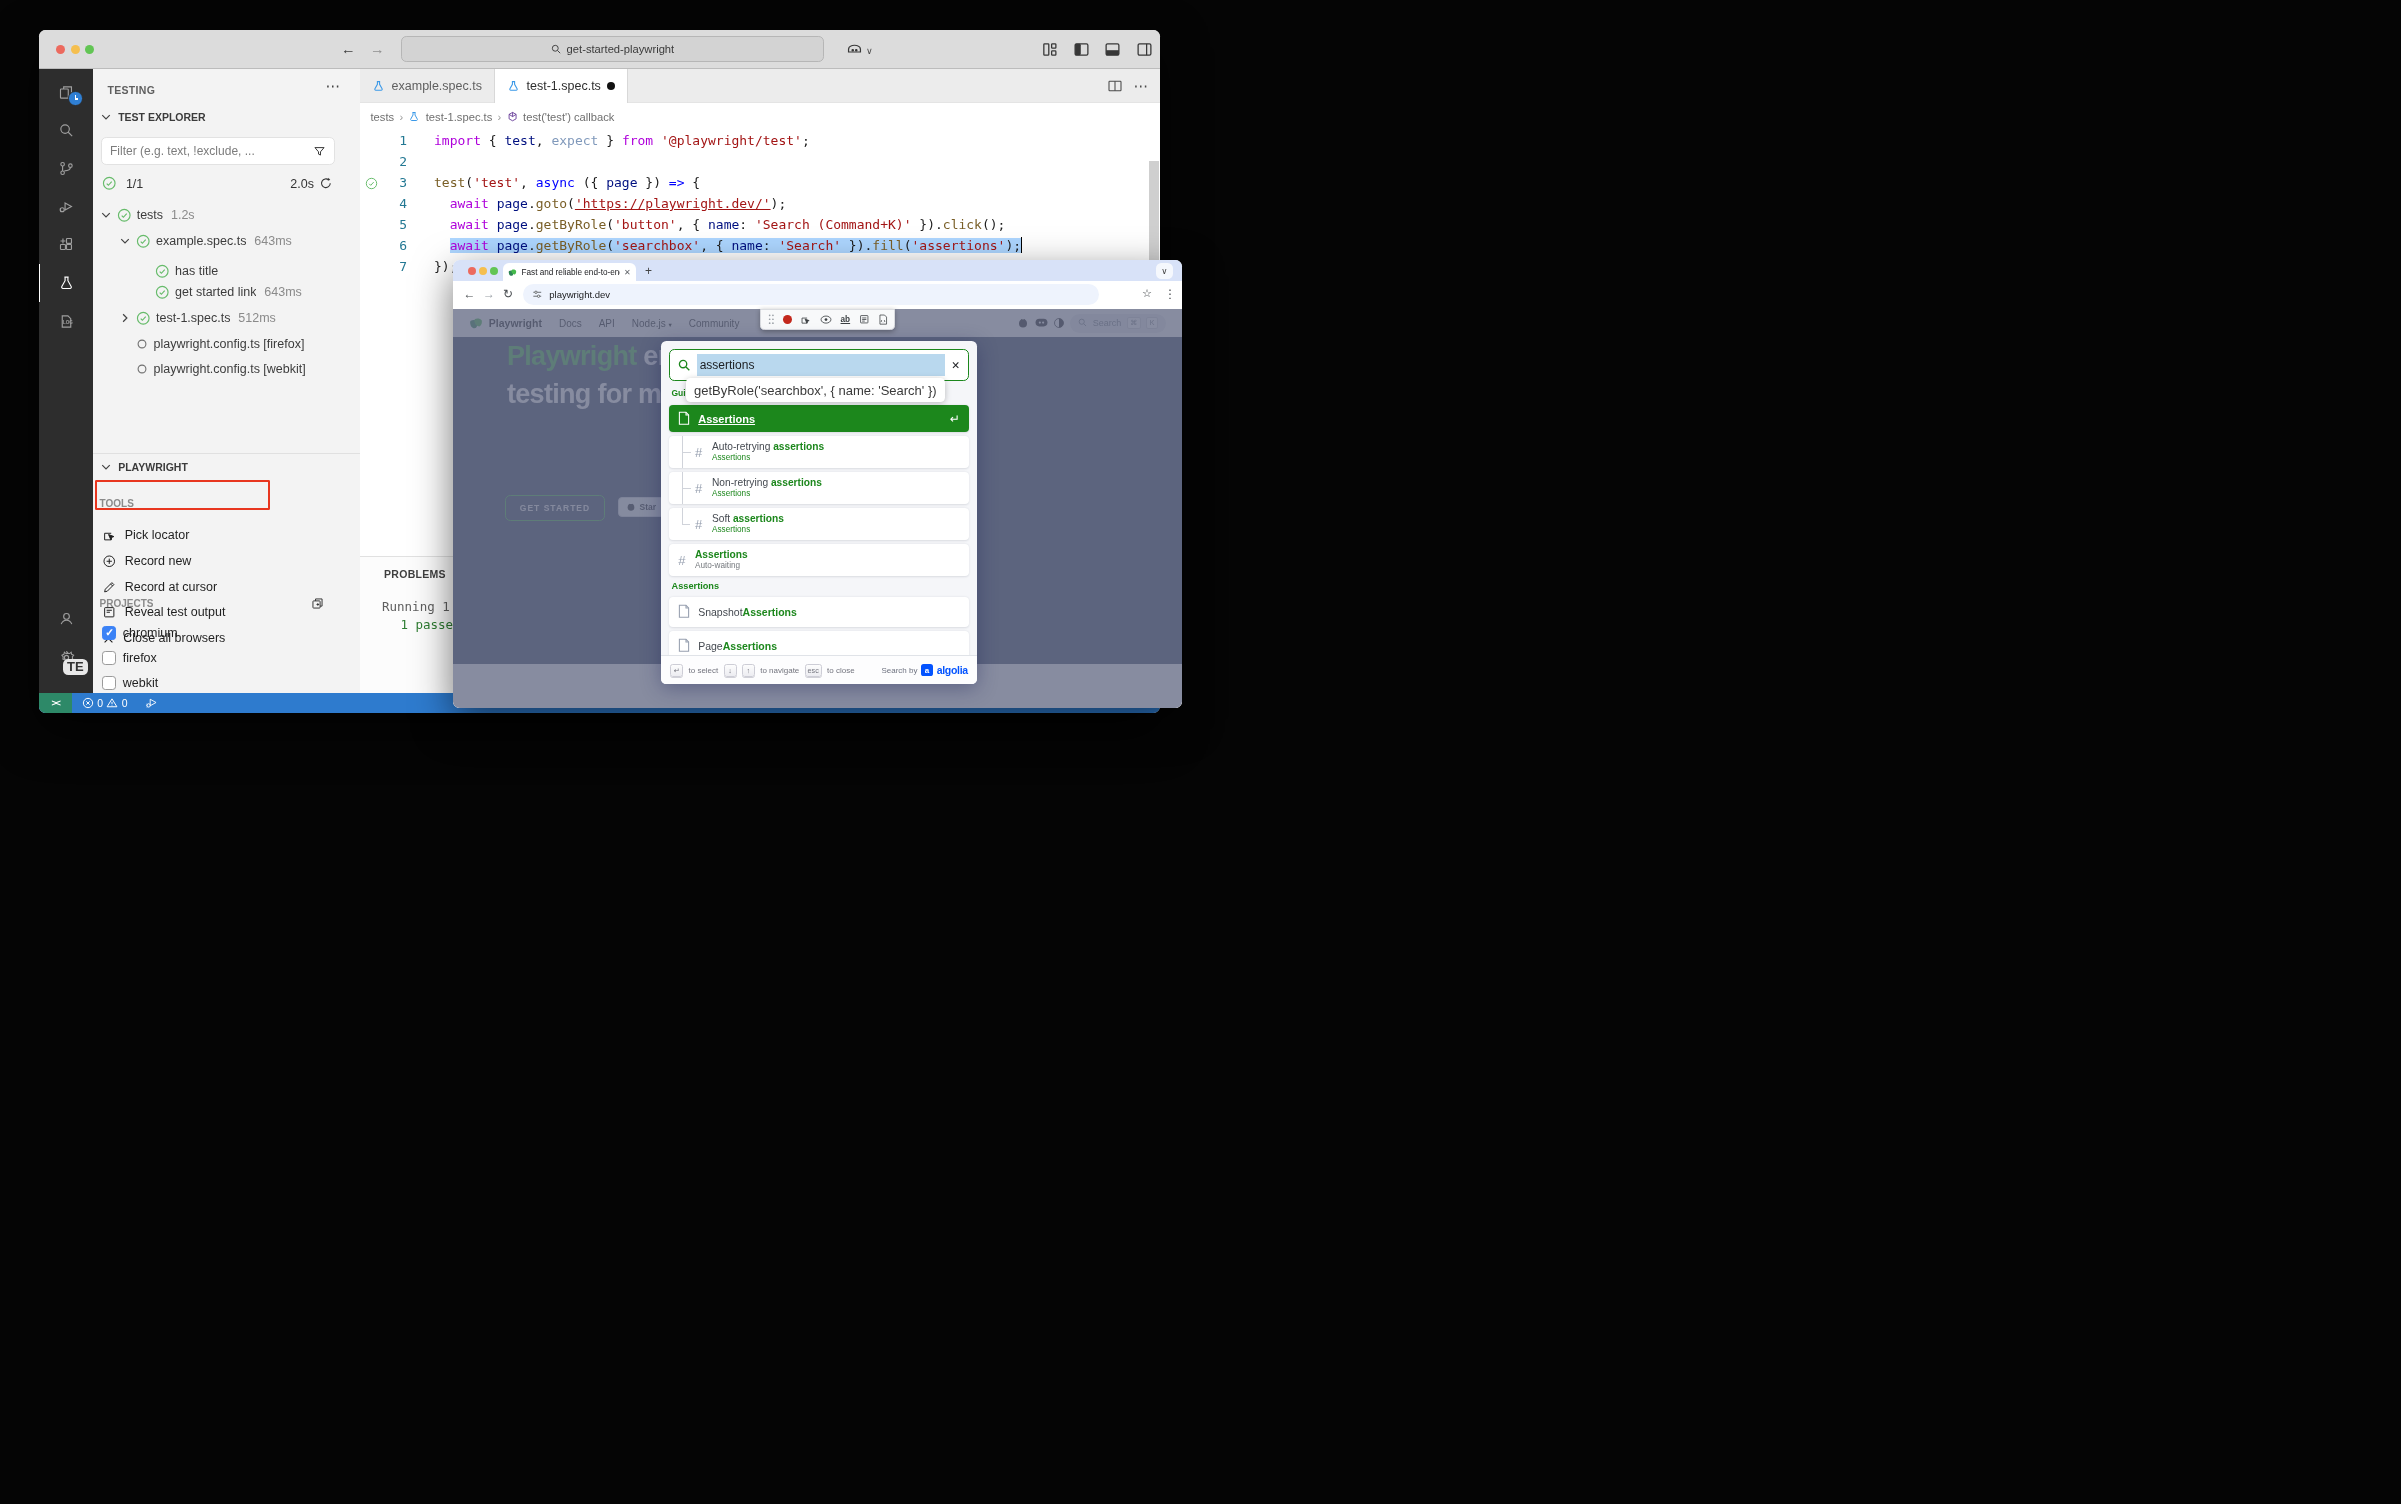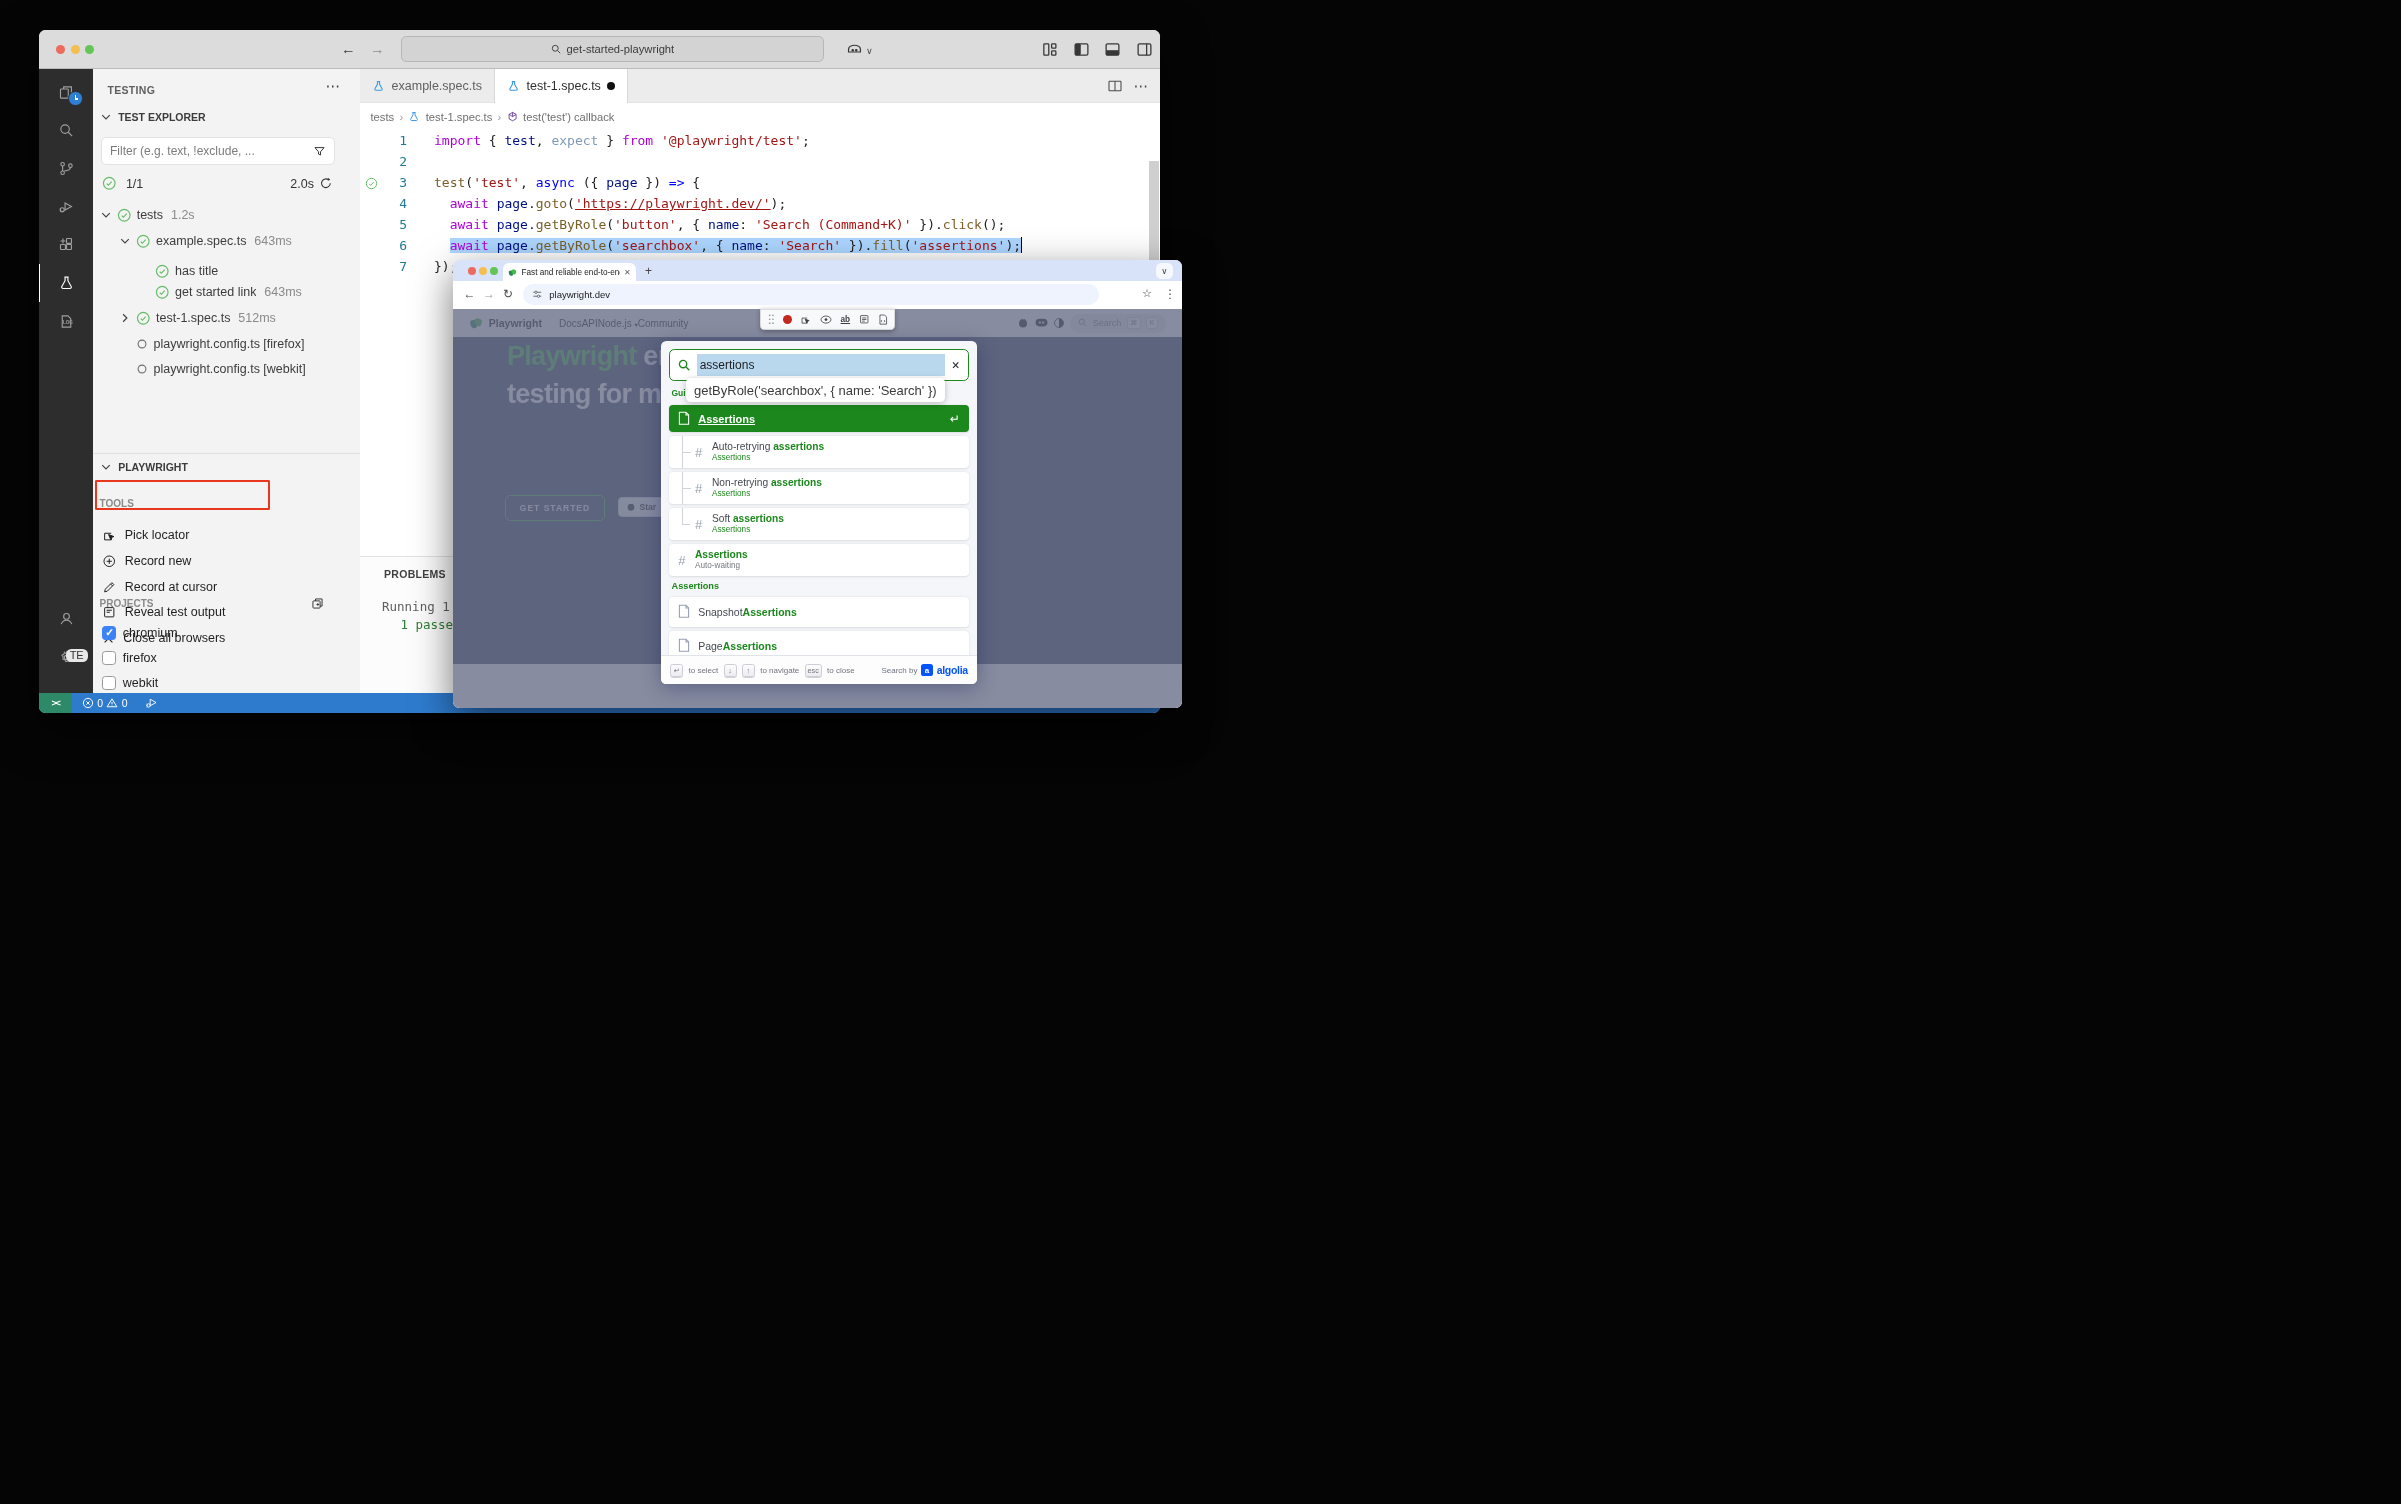--- a/index.html
+++ b/index.html
@@ -20,21 +20,21 @@
   .tb-ico { position:absolute; top:10.5px; width:17px; height:17px; color:#373737; }
 
   
   .activitybar { position:absolute; left:0; top:39px; width:54px; height:624px; background:#2d2d2d; }
   .act-item { position:absolute; left:0; width:54px; height:38px; display:flex; align-items:center; justify-content:center; }
   .act-item.active { border-left:1.3px solid #ffffff; }
   .badge-clock { position:absolute; right:10.5px; bottom:5.3px; width:14.5px; height:14.5px; border-radius:50%;
     background:#2f7fd4; border:1.3px solid #2d2d2d; }
   .badge-clock:after { content:""; position:absolute; left:6px; top:2.6px; width:1.3px; height:4.6px; background:#fff; }
   .badge-clock:before { content:""; position:absolute; left:6px; top:6px; width:3.3px; height:1.3px; background:#fff; }
-  .badge-te { position:absolute; right:5.3px; bottom:14px; background:#e8e8e8; color:#333; font-size:11px; font-weight:normal;
+  .badge-te { position:absolute; right:5.3px; bottom:1px; background:#e8e8e8; color:#333; font-size:13px; font-weight:bold;
     padding:0.7px 4px; border-radius:5.3px; }
 
   
   .sidebar { position:absolute; left:54px; top:39px; width:267px; height:624px; background:#f3f3f3; overflow:hidden; }
   .sb-title { position:absolute; left:14.5px; top:14.5px; font-size:10.5px; font-weight:bold; letter-spacing:0.3px; color:#5f5f5f; }
   .sb-dots { position:absolute; right:20px; top:9.2px; font-size:14.5px; color:#424242; }
   .sb-sect { position:absolute; left:6.6px; font-size:10.5px; font-weight:bold; color:#3b3b3b; display:flex; gap:6.6px; align-items:center;}
   .filterbox { position:absolute; left:8px; top:68px; width:234px; height:28px; background:#fff; border-radius:5.3px;
     border:0.7px solid #e2e2e2; display:flex; align-items:center; padding:0 8px; color:#7c7c7c; font-size:12px; }
   .filterbox .ph { flex:1; white-space:nowrap; overflow:hidden; }
@@ -559,21 +559,21 @@
 
   <div class="bpage">
     <div class="pw-nav">
       <span style="display:flex;align-items:center;gap:5.3px;font-weight:bold;font-size:10.5px">
         <svg width="14.5" height="14.5" viewBox="0 0 24 24">
             <path d="M3 8c3-2 8-2 10 1 2 3 1 9-2 11-3 1-7-1-8-4S1 9 3 8z" fill="#2e8555"></path>
             <path d="M10 5c3-2 9-1 11 2 1 3 0 8-3 10-3 1-7-2-8-5s-2-5 0-7z" fill="#45ba4b"></path>
           </svg>
         <span>Playwright</span>
       </span>
-      <span id="navlinks" style="display:flex;">
+      <span id="navlinks" style="display:flex;gap:17px">
           <span>Docs</span>
           <span>API</span>
           <span>Node.js <span style="font-size:6.6px">▾</span></span>
           <span>Community</span>
         </span>
       <span class="navsearch">
         <svg width="12" height="12" viewBox="0 0 24 24" fill="#1c1e21">
             <circle cx="12" cy="13" r="8"></circle>
             <path d="M6 7l3-3 3 2 3-2 3 3z"></path>
           </svg>

